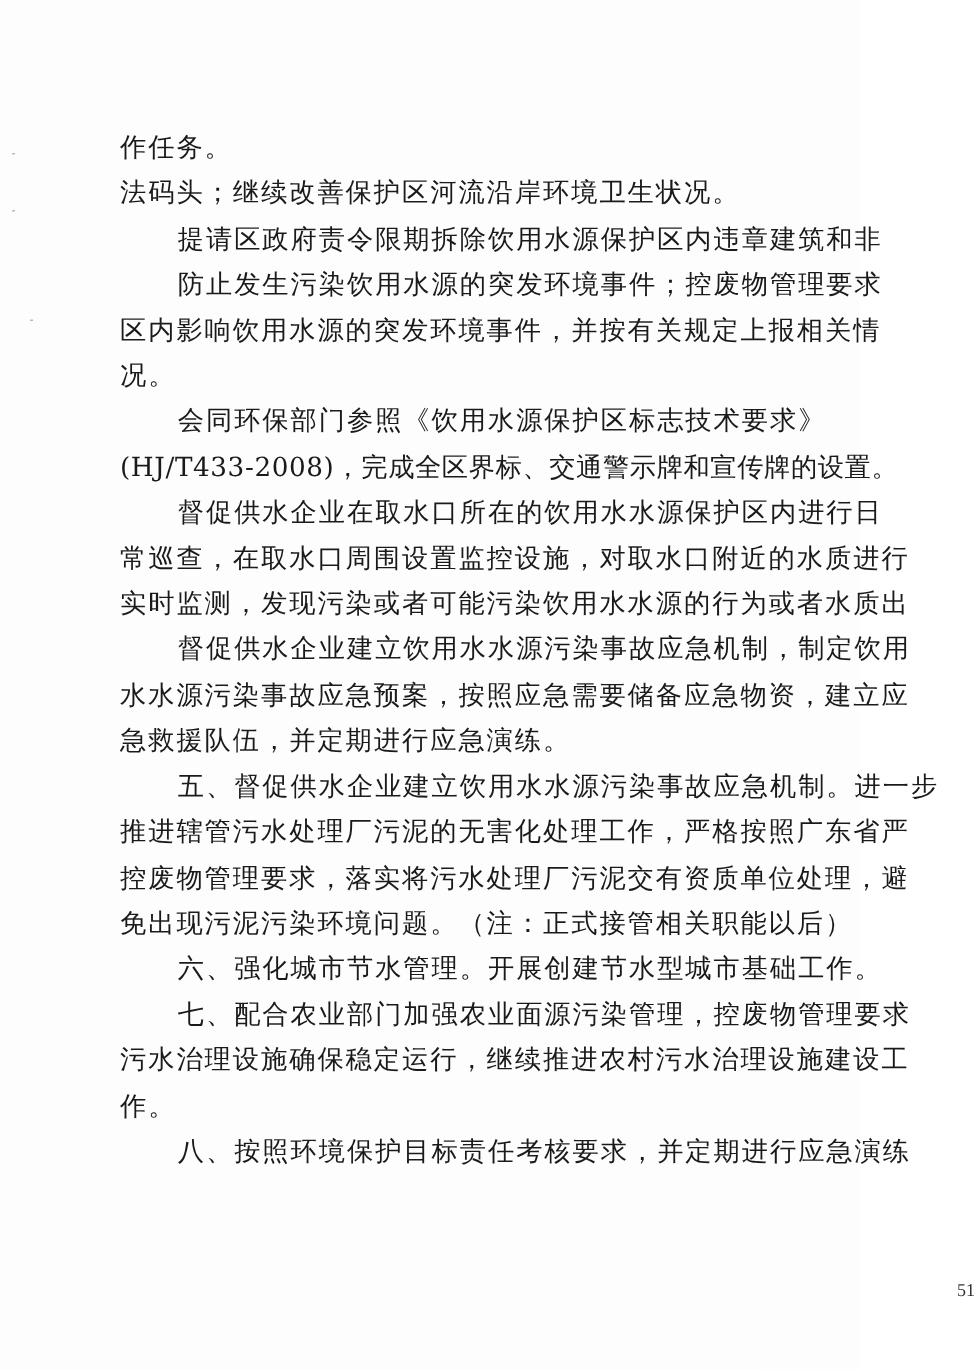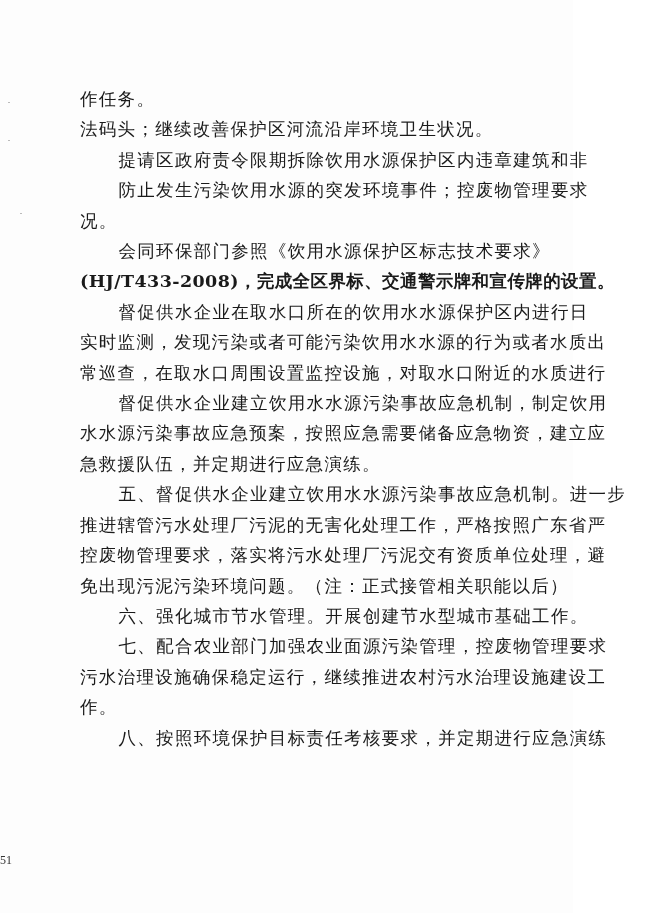--- a/index.html
+++ b/index.html
@@ -9,21 +9,21 @@
     position: absolute; left: 80px; top: 84px; width: 474px;
     font-family: "DejaVu Serif", "Liberation Serif", serif;
     font-size: 17.5px; color: #1a1a1a;
     line-height: 30.4px; letter-spacing: 1.3px;
     text-align: justify;
   }
   .para { margin: 0; }
   .indent { text-indent: 2.2em; }
   .line { display: block; white-space: nowrap; }
   .pagenum {
-    position: absolute; left: 0; width: 650px; top: 853px; text-align: left;
+    position: absolute; left: 0; width: 650px; top: 853px; text-align: right;
     font-family: "Liberation Serif", serif; font-size: 12px; color: #333;
   }
   .mark { position: absolute; width: 2px; height: 1px; background: #bbb; }
 </style>
 </head>
 <body>
 
 <div class="page">
   <span class="mark" style="left:8px;top:102px;"></span>
   <span class="mark" style="left:8px;top:140px;"></span>
@@ -32,30 +32,31 @@
   <div class="content">
     <p class="para">
       <span class="line">作任务。</span>
     </p>
     <p class="para">
       <span class="line">法码头；继续改善保护区河流沿岸环境卫生状况。</span>
       <span class="line indent">提请区政府责令限期拆除饮用水源保护区内违章建筑和非</span>
     </p>
     <p class="para">
       <span class="line indent">防止发生污染饮用水源的突发环境事件；控废物管理要求</span>
+      <span class="line">区内影响饮用水源的突发环境事件，并按有关规定上报相关情</span>
       <span class="line">况。</span>
     </p>
     <p class="para">
       <span class="line indent">会同环保部门参照《饮用水源保护区标志技术要求》</span>
-      <span class="line" style="letter-spacing:0.4px;font-weight:bold;">(HJ/T433-2008)，完成全区界标、交通警示牌和宣传牌的设置。</span>
+      <span class="line" style="letter-spacing:0.4px;">(HJ/T433-2008)，完成全区界标、交通警示牌和宣传牌的设置。</span>
     </p>
     <p class="para">
       <span class="line indent">督促供水企业在取水口所在的饮用水水源保护区内进行日</span>
+      <span class="line">常巡查，在取水口周围设置监控设施，对取水口附近的水质进行</span>
       <span class="line">实时监测，发现污染或者可能污染饮用水水源的行为或者水质出</span>
-      <span class="line">常巡查，在取水口周围设置监控设施，对取水口附近的水质进行</span>
     </p>
     <p class="para">
       <span class="line indent">督促供水企业建立饮用水水源污染事故应急机制，制定饮用</span>
       <span class="line">水水源污染事故应急预案，按照应急需要储备应急物资，建立应</span>
       <span class="line">急救援队伍，并定期进行应急演练。</span>
     </p>
     <p class="para">
       <span class="line indent">五、督促供水企业建立饮用水水源污染事故应急机制。进一步</span>
       <span class="line">推进辖管污水处理厂污泥的无害化处理工作，严格按照广东省严</span>
       <span class="line">控废物管理要求，落实将污水处理厂污泥交有资质单位处理，避</span>

